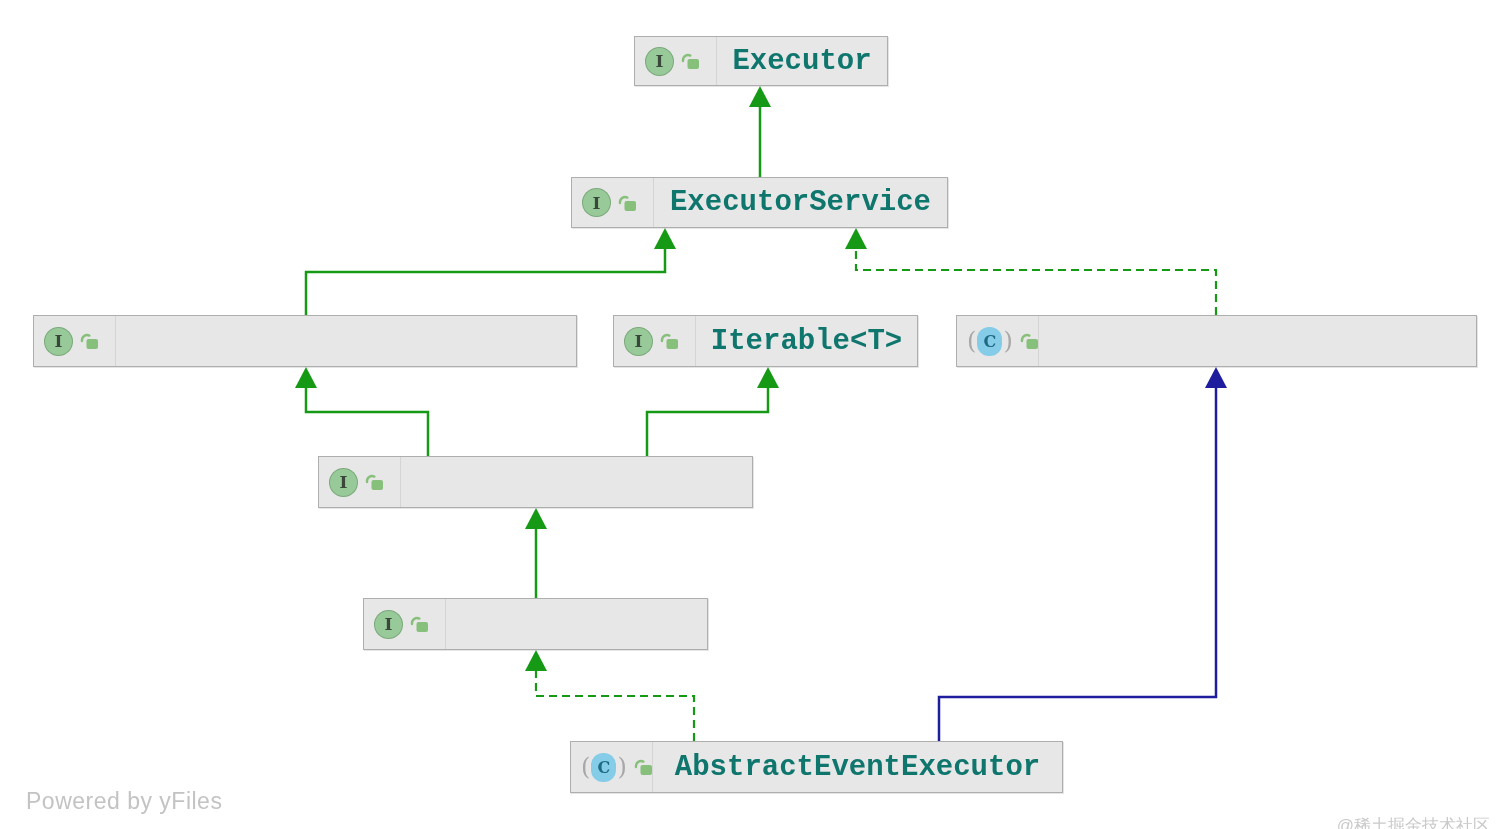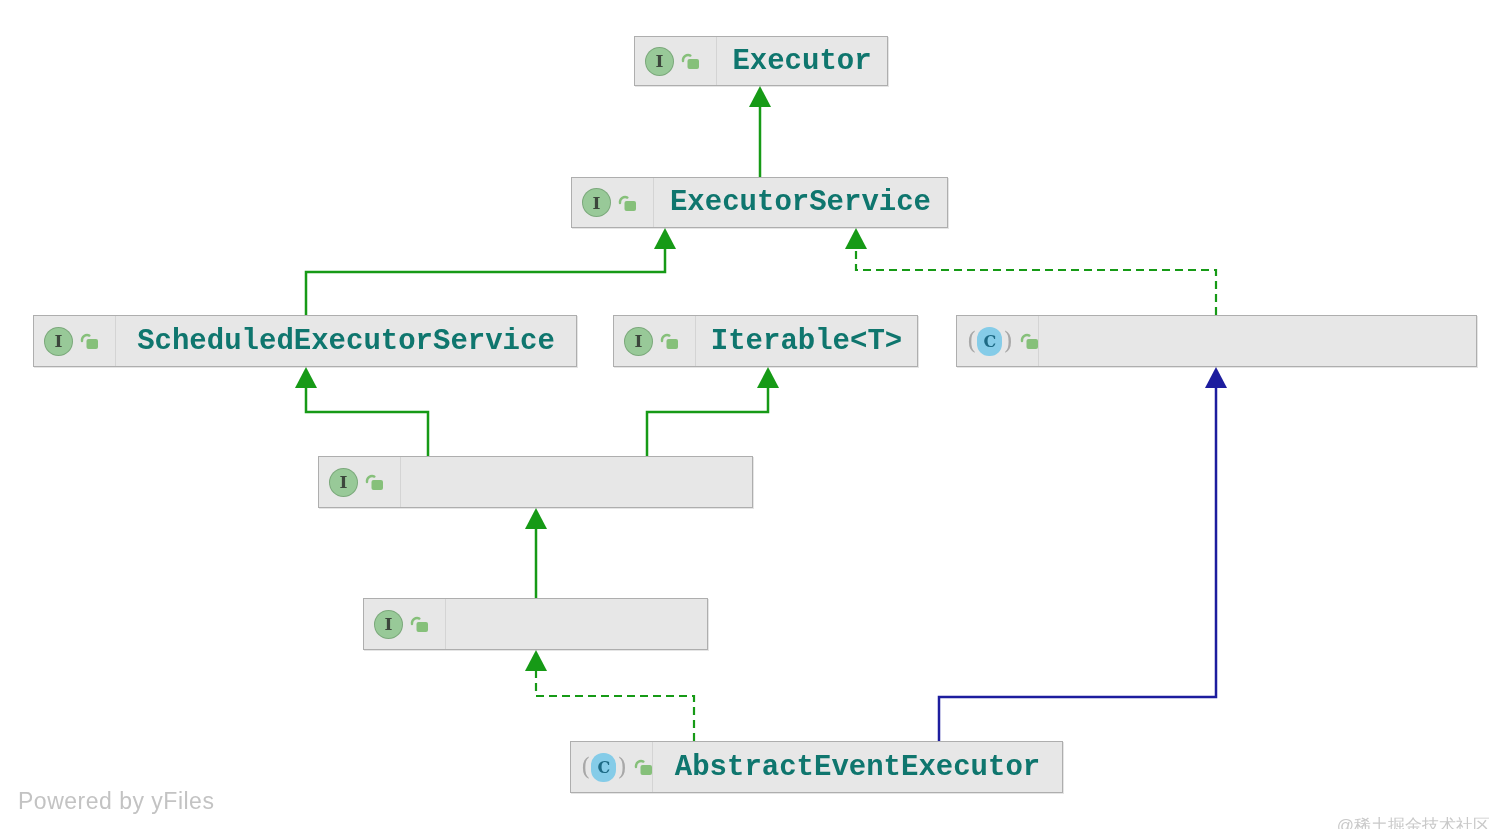--- a/index.html
+++ b/index.html
@@ -65,21 +65,21 @@
     flex:1;
     display:flex;align-items:center;justify-content:center;
     font-family:"Liberation Mono", monospace;
     font-weight:700;
     font-size:29px;
     color:#0f766e;
     white-space:nowrap;
     letter-spacing:0;
   }
   .powered{
-    position:absolute;left:18px;top:788px;
+    position:absolute;left:26px;top:788px;
     font-size:23px;letter-spacing:0.5px;
     color:#c3c3c3;
   }
   .juejin{
     position:absolute;right:22px;top:814px;
     font-size:17px;
     color:#c9c9c9;
   }
 </style>
 </head>
@@ -144,21 +144,20 @@
       <span class="label">ExecutorService</span>
     </div>
     <div class="node" style="left: 33px; top: 315px; width: 544px; height: 52px;">
       <span class="icons">
         <span class="type-icon icon-interface">I</span>
         <svg class="lock-icon" width="22" height="22" viewBox="0 0 22 22">
           <path d="M3 11 A5.2 5.2 0 0 1 10.4 5.6" fill="none" stroke="var(--lock-icon,#86c07a)" stroke-width="2.4" stroke-linecap="round"></path>
           <rect x="7.5" y="9" width="11.5" height="10" rx="2" fill="var(--lock-icon,#86c07a)"></rect>
         </svg>
       </span>
-      <span class="label">ScheduledExecutorService</span>
     </div>
     <div class="node" style="left: 613px; top: 315px; width: 305px; height: 52px;">
       <span class="icons">
         <span class="type-icon icon-interface">I</span>
         <svg class="lock-icon" width="22" height="22" viewBox="0 0 22 22">
           <path d="M3 11 A5.2 5.2 0 0 1 10.4 5.6" fill="none" stroke="var(--lock-icon,#86c07a)" stroke-width="2.4" stroke-linecap="round"></path>
           <rect x="7.5" y="9" width="11.5" height="10" rx="2" fill="var(--lock-icon,#86c07a)"></rect>
         </svg>
       </span>
       <span class="label">Iterable&lt;T&gt;</span>

